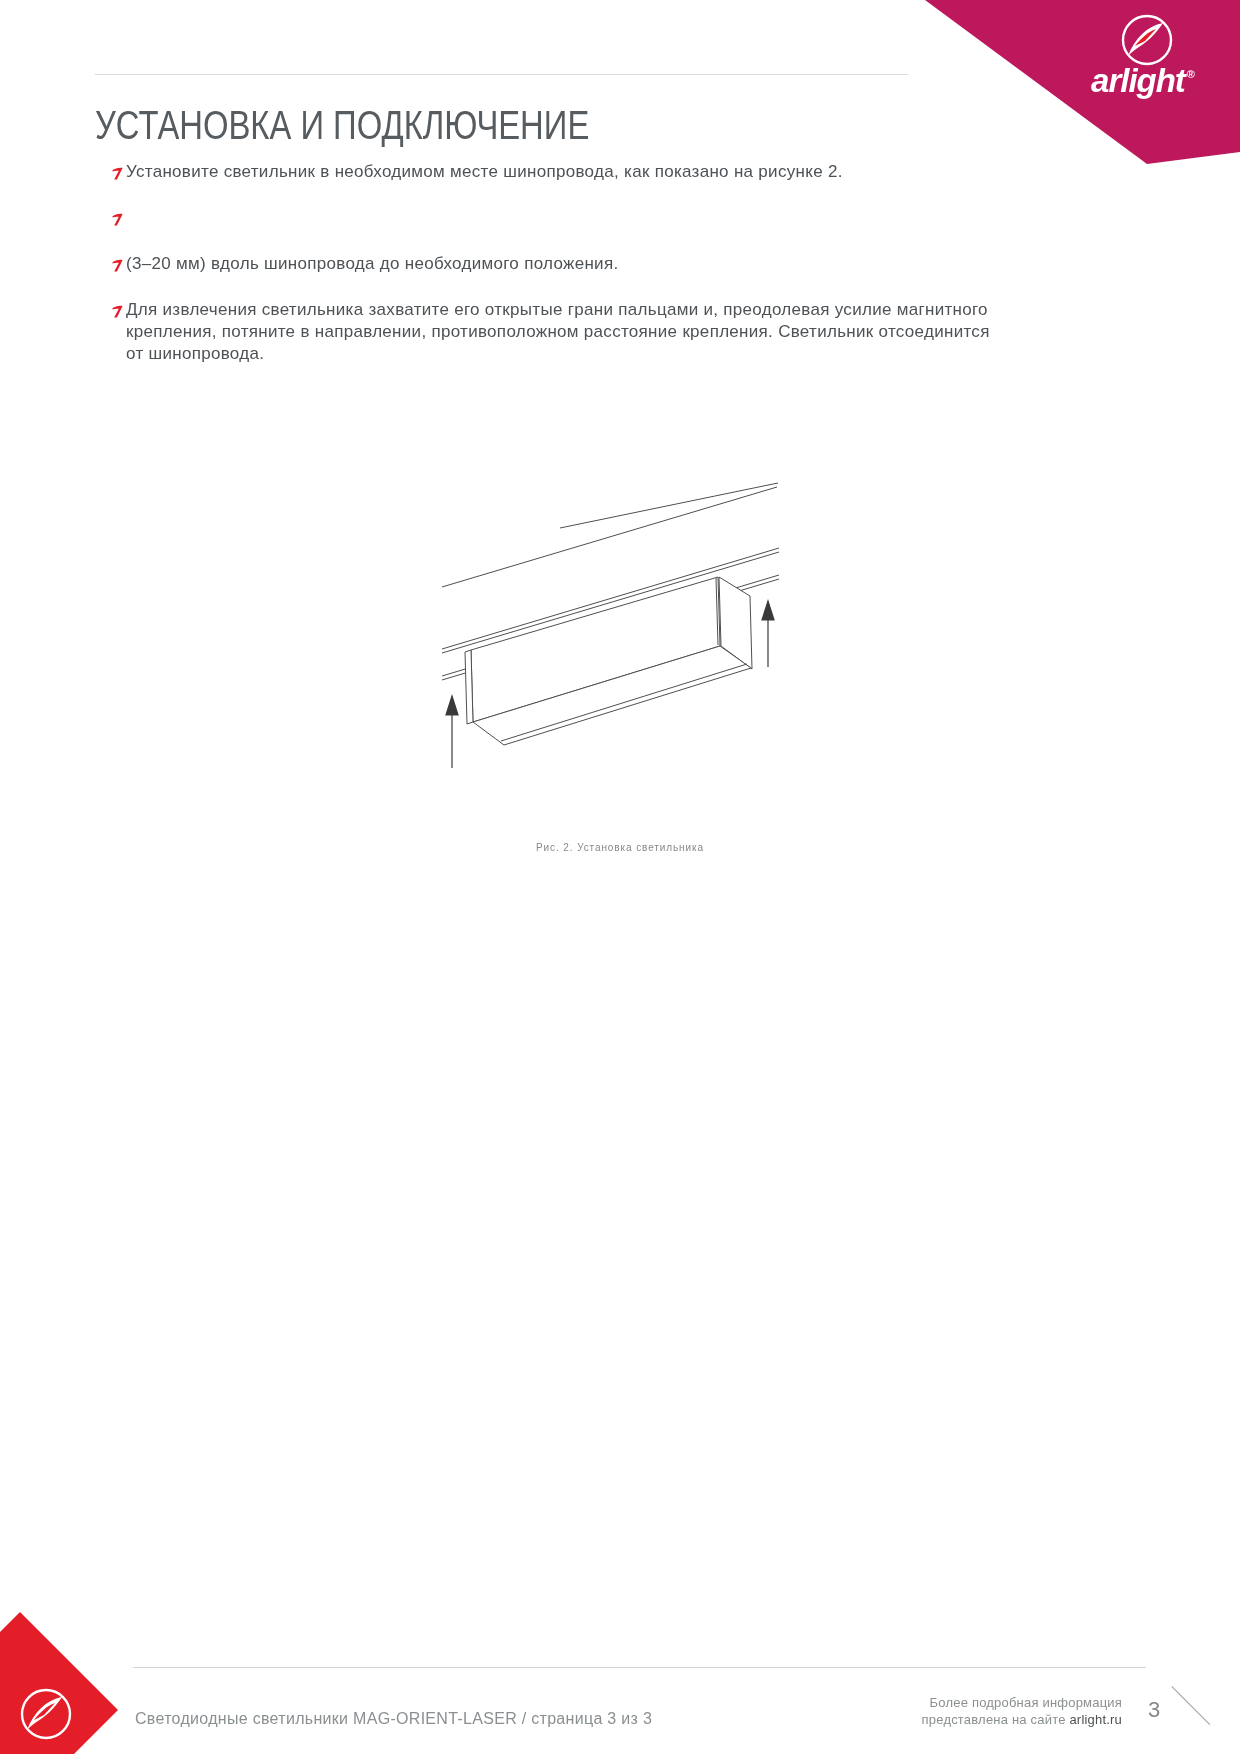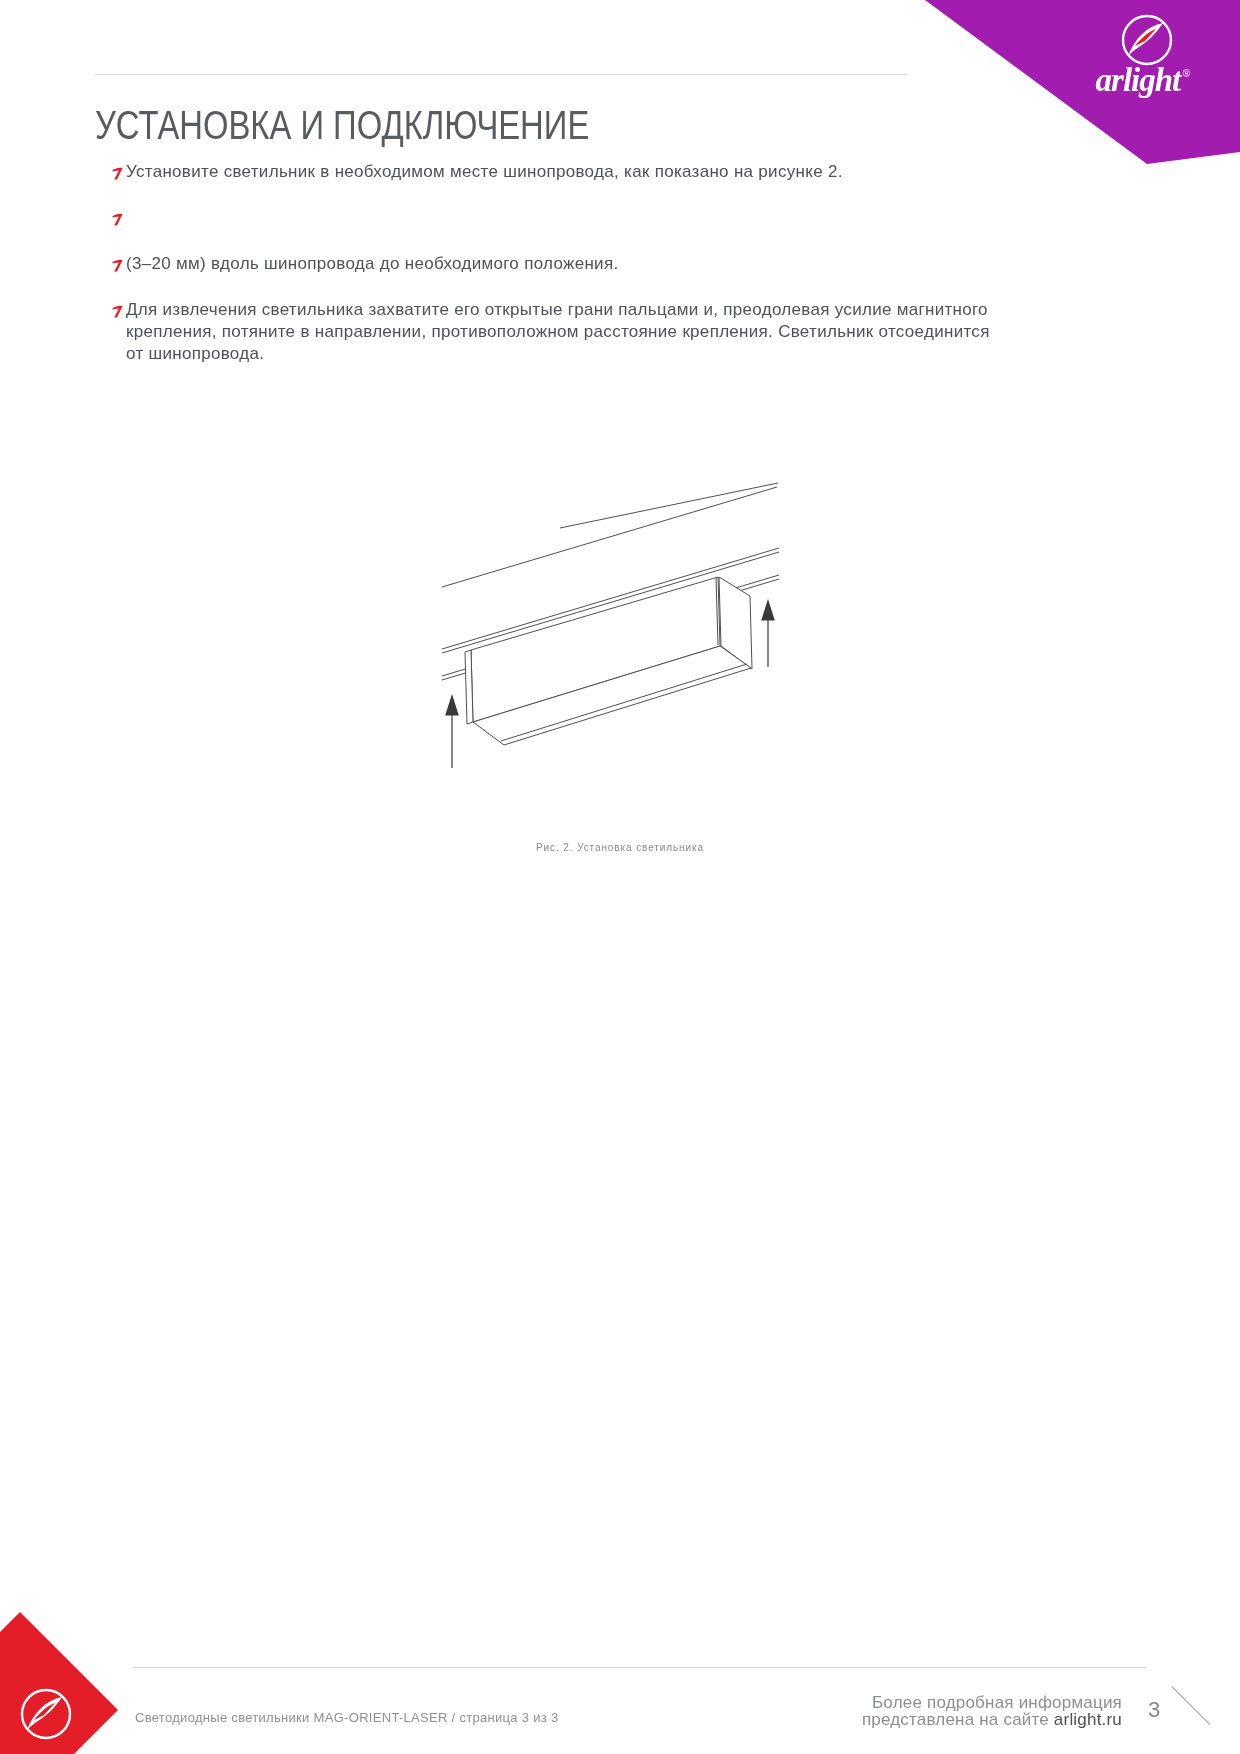--- a/index.html
+++ b/index.html
@@ -23,46 +23,45 @@
   .bullet-text { color:#4d5256; font-size:17px; line-height:22px; letter-spacing:0.3px; }
   
   .figure-svg { position:absolute; left:380px; top:420px; }
   .figure-caption {
     position:absolute; left:380px; top:842px; width:480px; text-align:center;
     font-size:10px; color:#85898c; letter-spacing:0.9px;
   }
   
   .corner-tr {
     position:absolute; left:920px; top:0; width:320px; height:170px;
-    background:#a21caf;
+    background:#be185d;
     clip-path:polygon(5px 0px, 320px 0px, 320px 152px, 227px 164px);
-    font-family:Liberation Serif, serif;
   }
   .corner-tr .logo-svg { position:absolute; left:195px; top:10px; }
   .brand-word {
     position:absolute; left:222px; top:62px; transform:translateX(-50%);
     color:#ffffff; font-size:33px; font-weight:bold; font-style:italic;
     letter-spacing:-1px; white-space:nowrap;
   }
   .brand-word sup { font-size:11px; font-style:normal; letter-spacing:0; position:relative; top:-2px; left:2px; }
   .corner-bl {
     position:absolute; left:0; top:1610px; width:122px; height:144px;
     background:#e41e29;
     clip-path:polygon(20px 2px, 118px 100px, 20px 198px, -78px 100px);
   }
   .corner-bl .logo-svg { position:absolute; left:14px; top:74px; }
   
   .footer-rule { position:absolute; left:133px; top:1667px; width:1013px; height:1px; background:#d1d4d6; }
   .footer-left {
     position:absolute; left:135px; top:1710px;
-    font-size:13px; color:#8a8f92; letter-spacing:0.3px;
+    font-size:16px; color:#8a8f92; letter-spacing:0.3px;
   }
   .footer-right {
     position:absolute; left:822px; top:1694px; width:300px; text-align:right;
-    font-size:17px; color:#8a8f92; letter-spacing:0.2px; line-height:17px;
+    font-size:13px; color:#8a8f92; letter-spacing:0.2px; line-height:17px;
   }
   .footer-right b { color:#4c5154; font-weight:normal; }
   .page-number { position:absolute; left:1148px; top:1697px; font-size:22px; color:#83888b; }
   .page-number-slash {
     position:absolute; left:1172px; top:1686px; width:54px; height:0;
     border-top:1.4px solid #9aa0a3; transform:rotate(45deg); transform-origin:left top;
   }
 </style>
 </head>
 <body>

